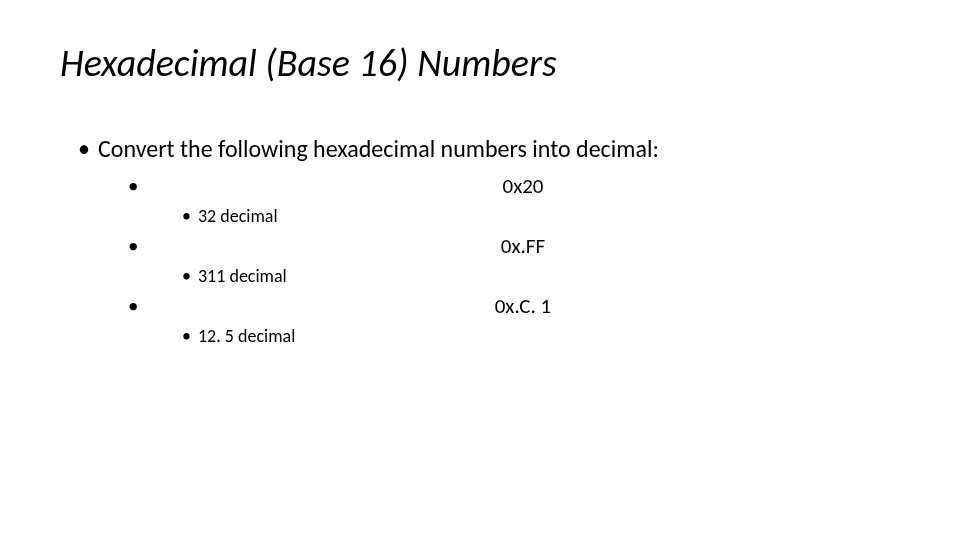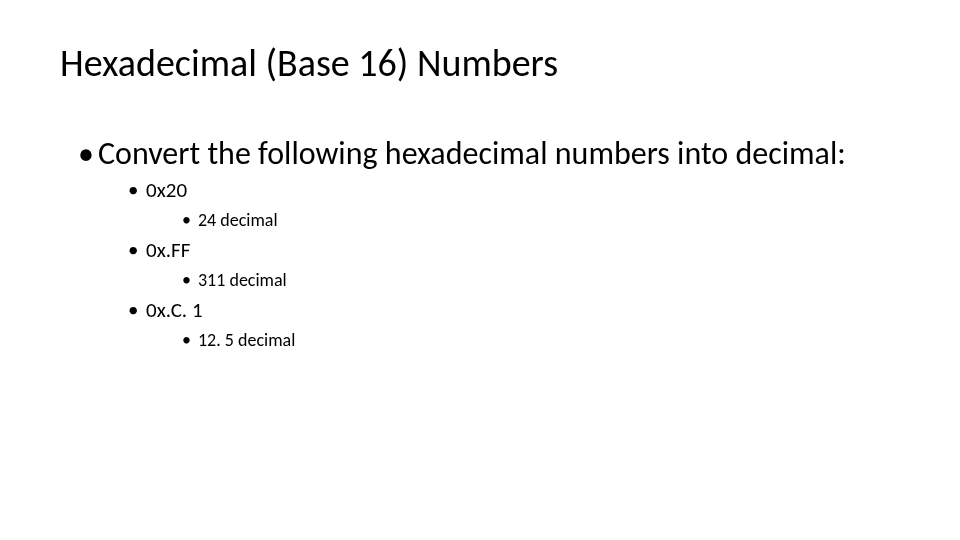--- a/index.html
+++ b/index.html
@@ -13,40 +13,42 @@
       background: #ffffff;
       font-family: Calibri, "Segoe UI", Arial, sans-serif;
       color: #000000;
       padding: 40px 60px;
     }
     .title {
       font-size: 38px;
       font-weight: 400;
       margin-bottom: 48px;
       color: #000000;
+      font-style: italic;
     }
     .bullet-l1 {
-      font-size: 32px;
+      font-size: 24px;
       margin-left: 18px;
-      margin-bottom: 4px;
+      margin-bottom: 10px;
       position: relative;
       padding-left: 20px;
     }
     .bullet-l1::before {
       content: "•";
       position: absolute;
       left: 0;
       top: 0;
     }
     .bullet-l2 {
       font-size: 21px;
       margin-left: 68px;
       margin-bottom: 6px;
       position: relative;
       padding-left: 18px;
+      text-align: center;
     }
     .bullet-l2::before {
       content: "•";
       position: absolute;
       left: 0;
       top: 0;
     }
     .bullet-l3 {
       font-size: 18px;
       margin-left: 122px;
@@ -62,19 +64,19 @@
     }
   </style>
 </head>
 <body>
 
 <h1 class="title">Hexadecimal (Base 16) Numbers</h1>
 
 <div class="bullet-l1">Convert the following hexadecimal numbers into decimal:</div>
 
 <div class="bullet-l2">0x20</div>
-<div class="bullet-l3">24 decimal</div>
+<div class="bullet-l3">32 decimal</div>
 
 <div class="bullet-l2">0x.FF</div>
 <div class="bullet-l3">311 decimal</div>
 
 <div class="bullet-l2">0x.C. 1</div>
 <div class="bullet-l3">12. 5 decimal</div>
 
 </body></html>

